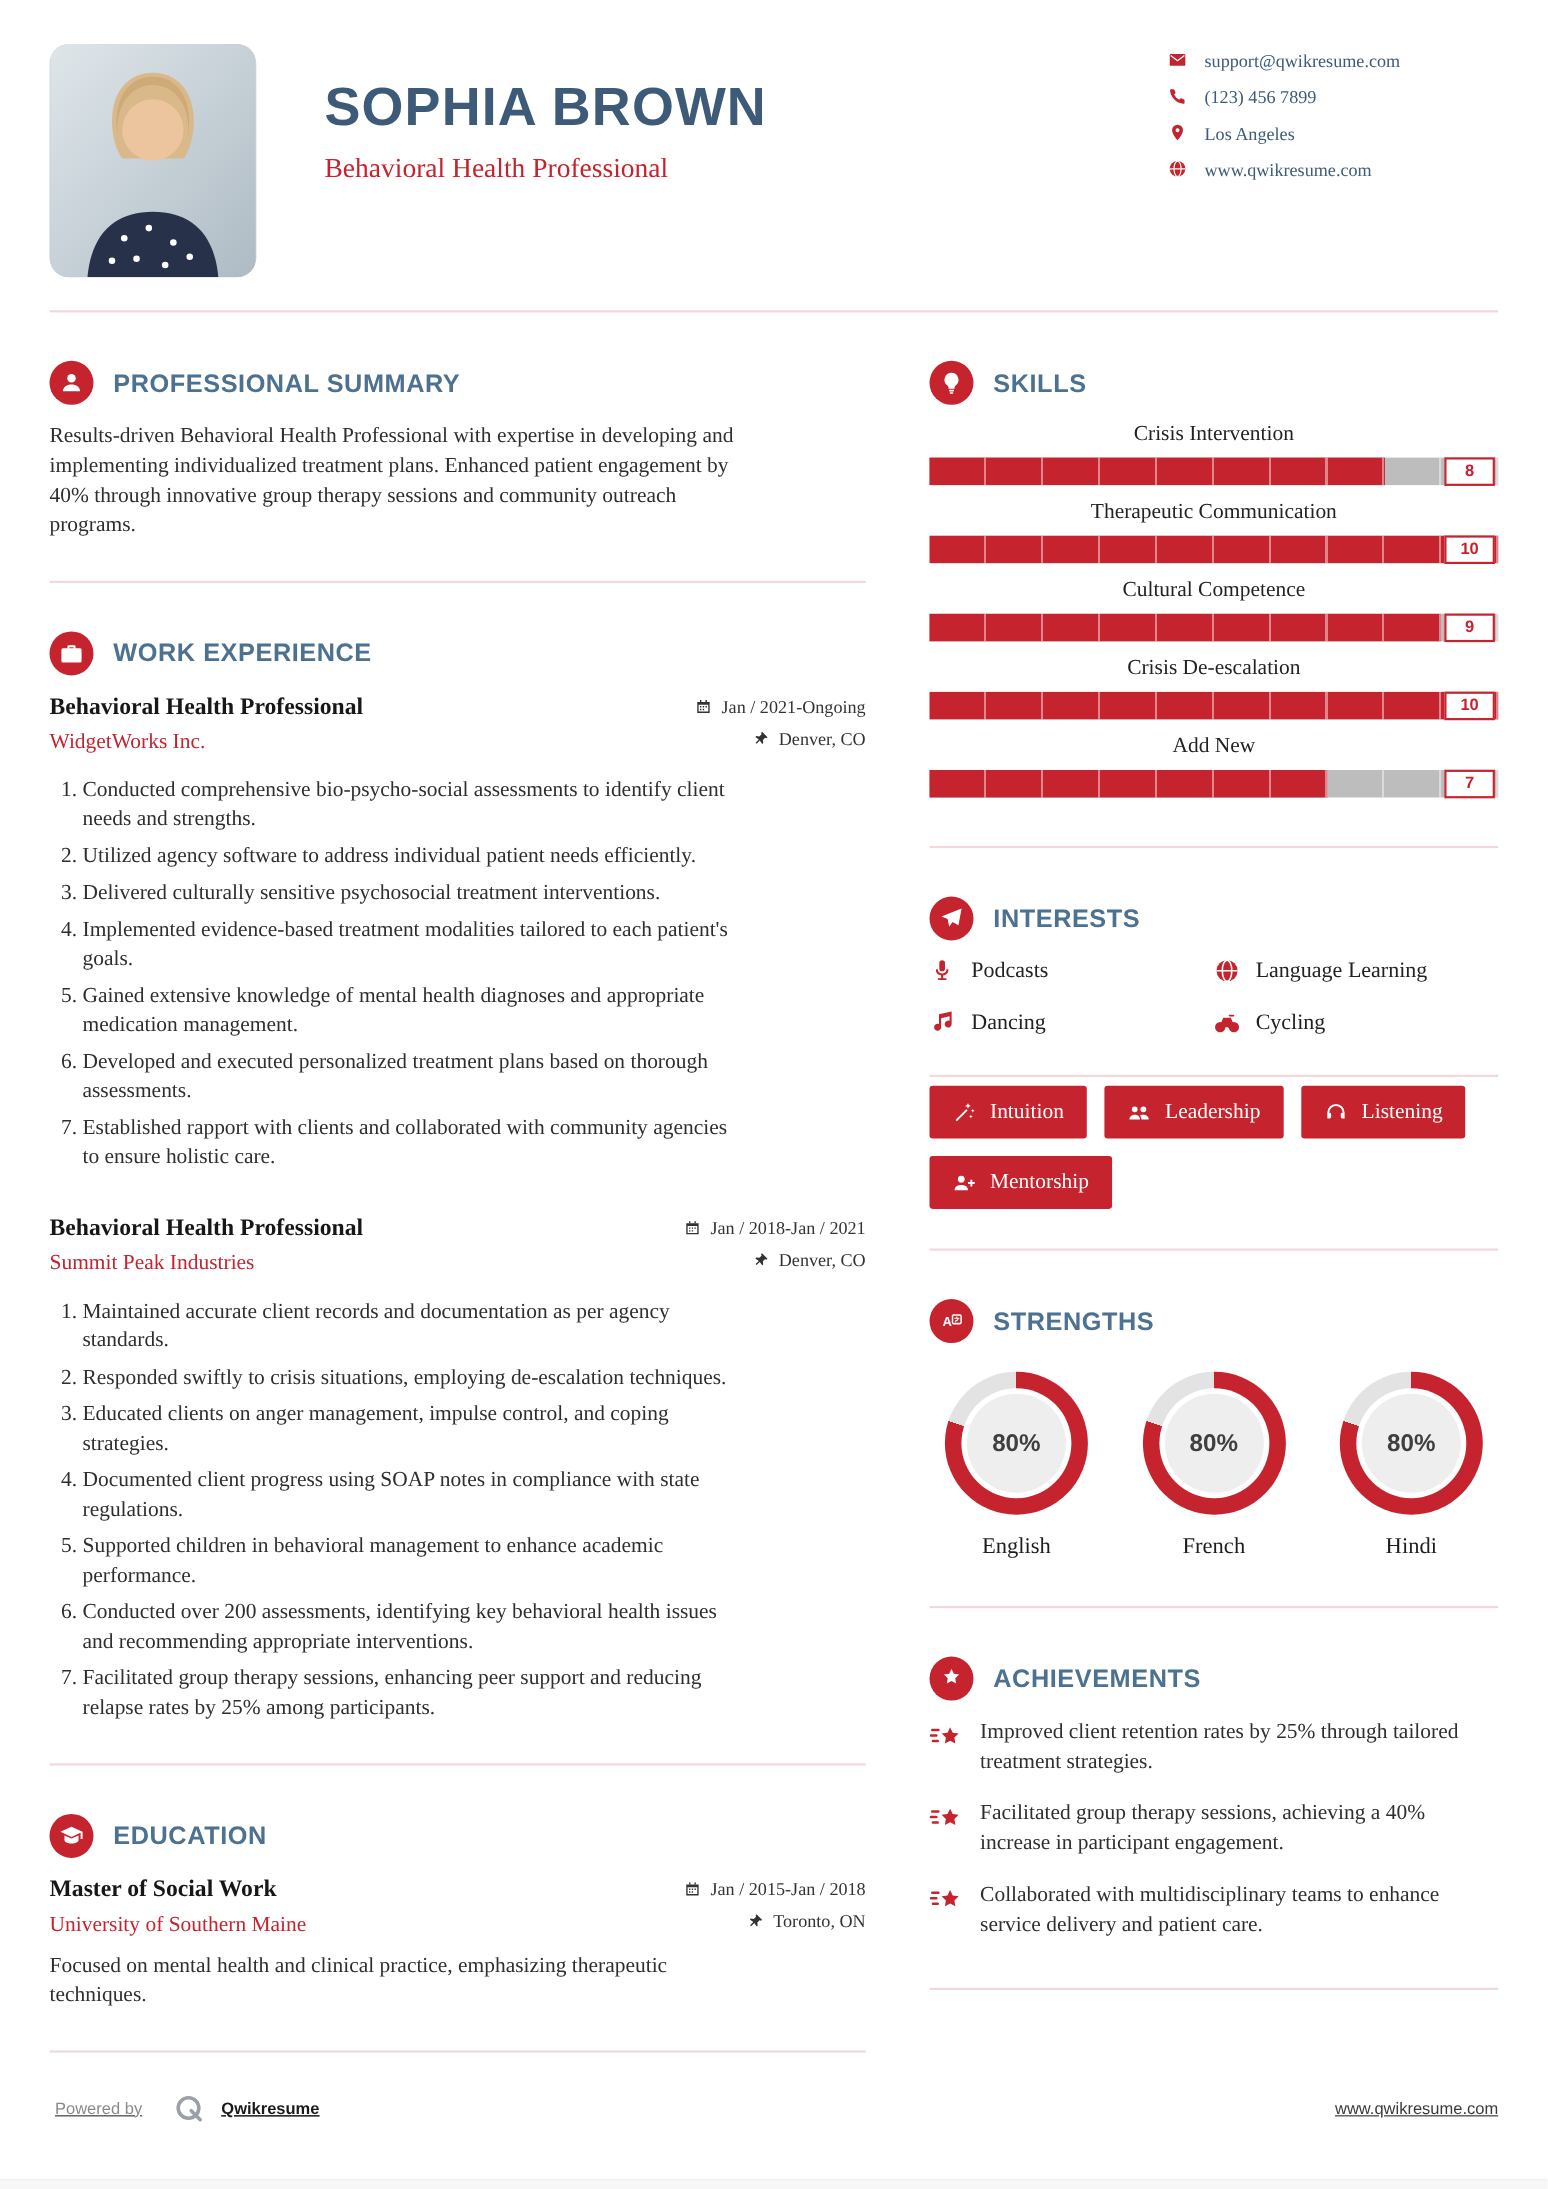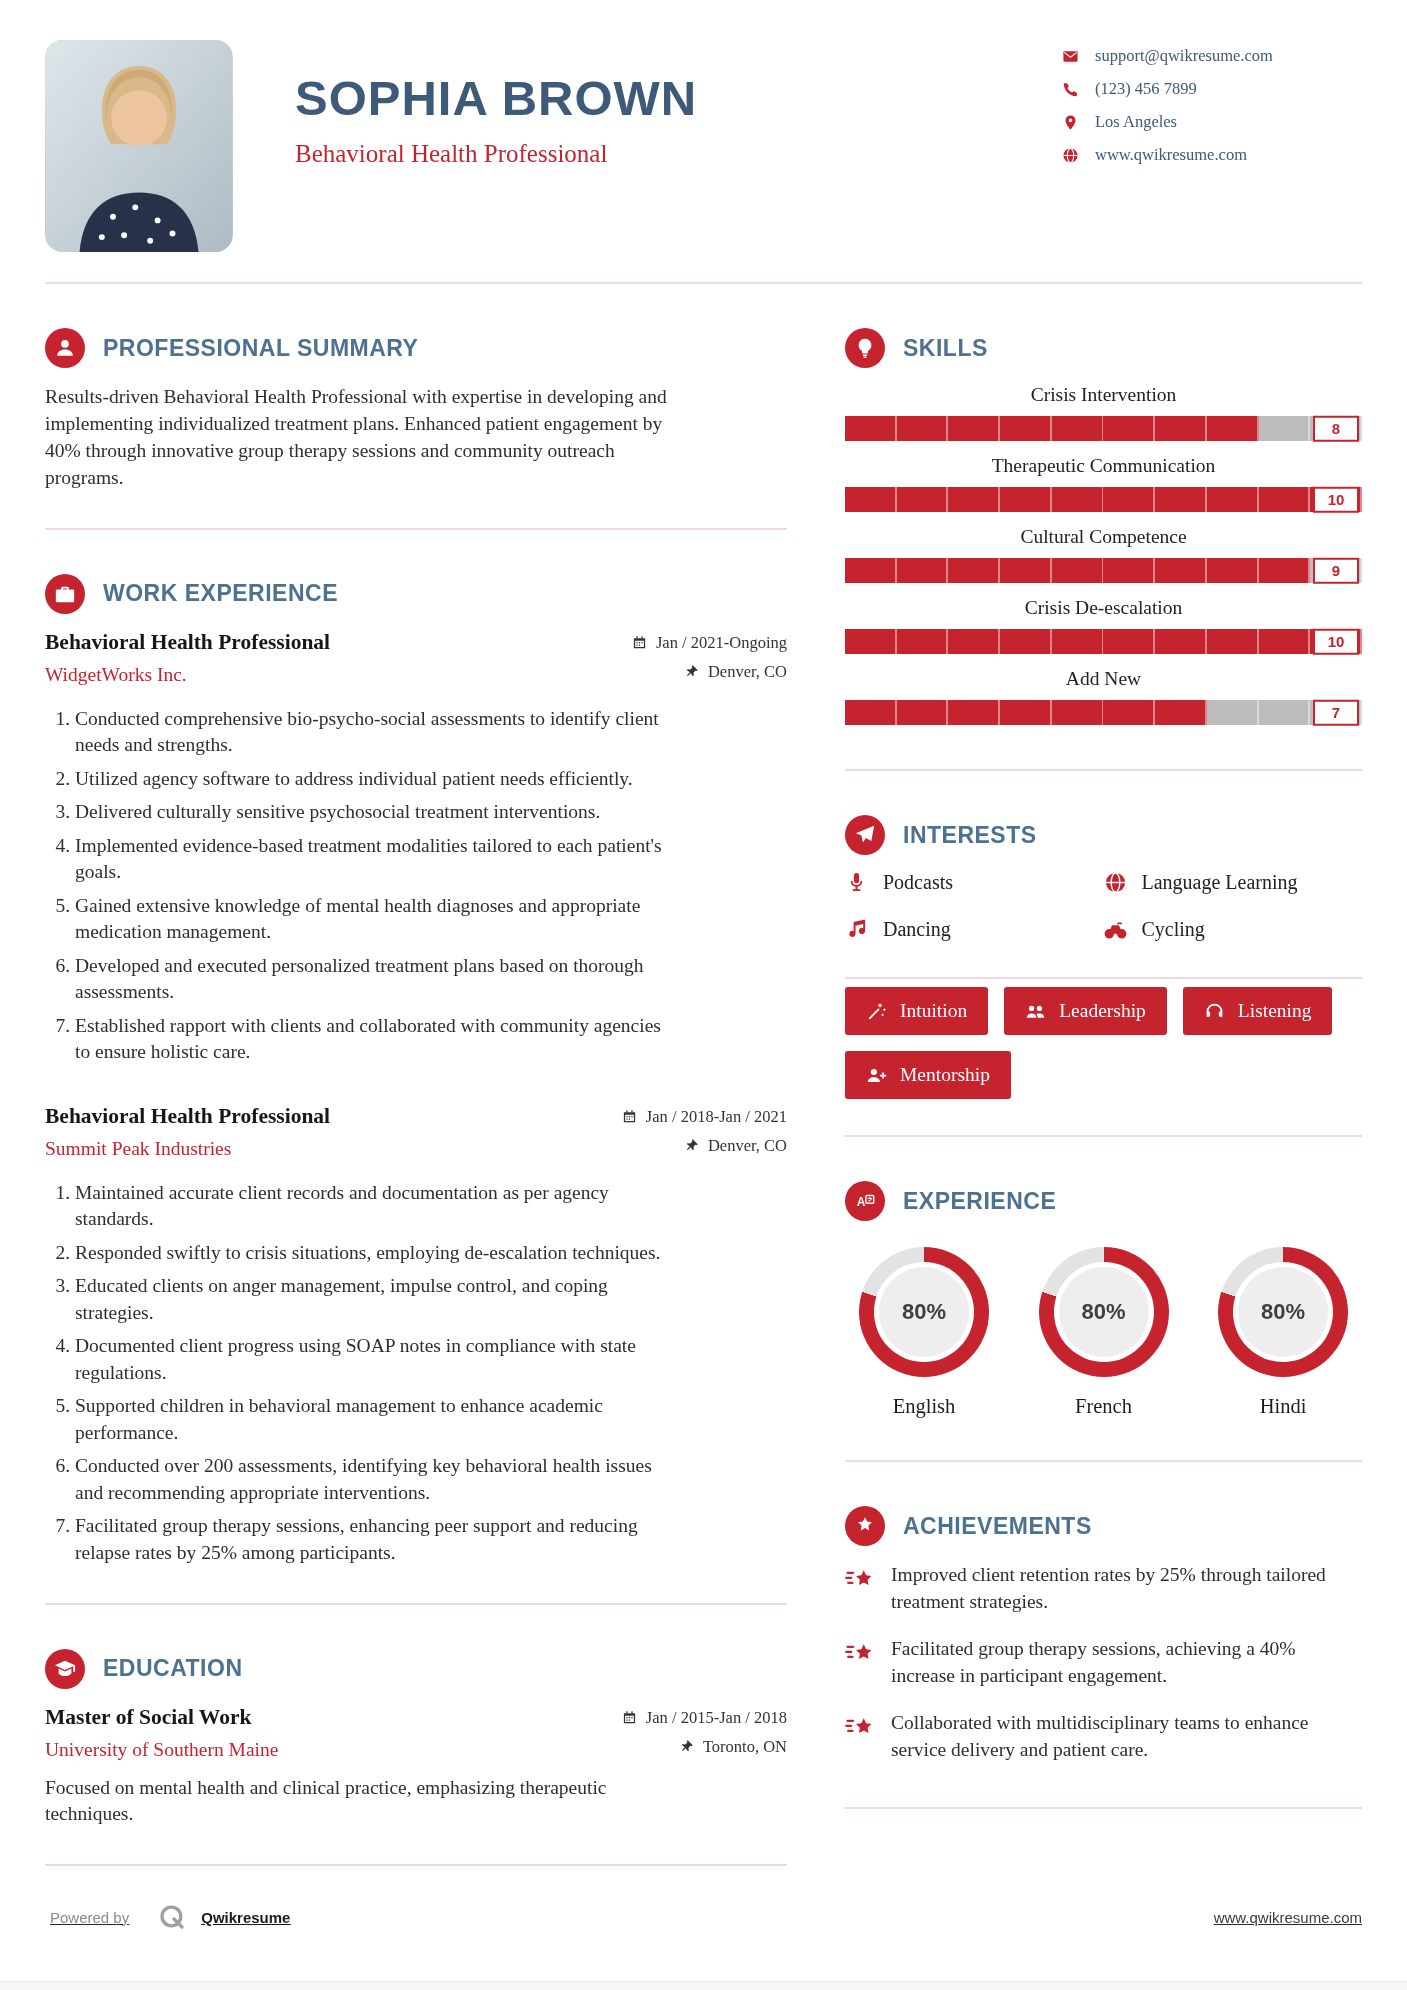--- a/index.html
+++ b/index.html
@@ -21,21 +21,21 @@
   .photo{
     width:188px;height:212px;border-radius:18px;overflow:hidden;flex:none;
     background:linear-gradient(160deg,#d7dde2,#b9c4cc);
   }
   .photo svg{width:100%;height:100%;display:block;}
   .hd-main{margin-left:62px;padding-top:30px;}
   .name{font-family:"Liberation Sans",sans-serif;font-weight:bold;font-size:49px;
         letter-spacing:1px;color:var(--navy);}
   .ptitle{margin-top:14px;font-size:25px;color:var(--red);}
   .contact{margin-left:auto;padding-top:6px;display:flex;flex-direction:column;gap:13px;width:300px;}
-  .c-row{display:flex;align-items:center;gap:16px;font-size:16.5px;color:var(--navy);}
+  .c-row{display:flex;gap:16px;font-size:16.5px;color:var(--navy);}
   .c-row .ic{width:17px;height:17px;flex:none;color:var(--red);}
   .ic svg{width:100%;height:100%;display:block;fill:currentColor;}
   .hdr-divider{margin:30px 45px 0 45px;border-top:2px solid var(--divider);}
   
   .cols{display:flex;padding:0 45px;align-items:flex-start;}
   .col-l{width:742px;}
   .col-r{width:517px;margin-left:auto;}
   .divider{border-top:2px solid var(--divider);margin-top:36px;}
   
   .sec-head{display:flex;align-items:center;gap:18px;margin-top:44px;margin-bottom:16px;}
@@ -464,21 +464,21 @@
     <div class="divider"></div>
 
     <div class="sec-head">
       <span class="sec-ic">
         <svg viewBox="0 0 24 24">
             <text x="3" y="17" font-family="Liberation Sans, sans-serif" font-size="13" font-weight="bold" fill="#fff">A</text>
             <rect x="13" y="6" width="8.5" height="8.5" rx="1" fill="none" stroke="#fff" stroke-width="1.5"></rect>
             <path d="M14.8 9.2h5M17.3 7.4v1.8M15.5 12.3c1.4-.4 2.8-1.5 3.5-3.1" fill="none" stroke="#fff" stroke-width="1.1"></path>
           </svg>
       </span>
-      <span class="sec-title">EXPERIENCE</span>
+      <span class="sec-title">STRENGTHS</span>
     </div>
     <div class="langs">
       <div class="lang">
         <div class="donut" style="background: conic-gradient(rgb(197, 35, 46) 0deg, rgb(197, 35, 46) 288deg, rgb(227, 227, 227) 288deg, rgb(227, 227, 227) 360deg);">
           <div class="d-center">
               <span>80%</span>
             </div>
         </div>
         <div class="lang-label">English</div>
       </div>

